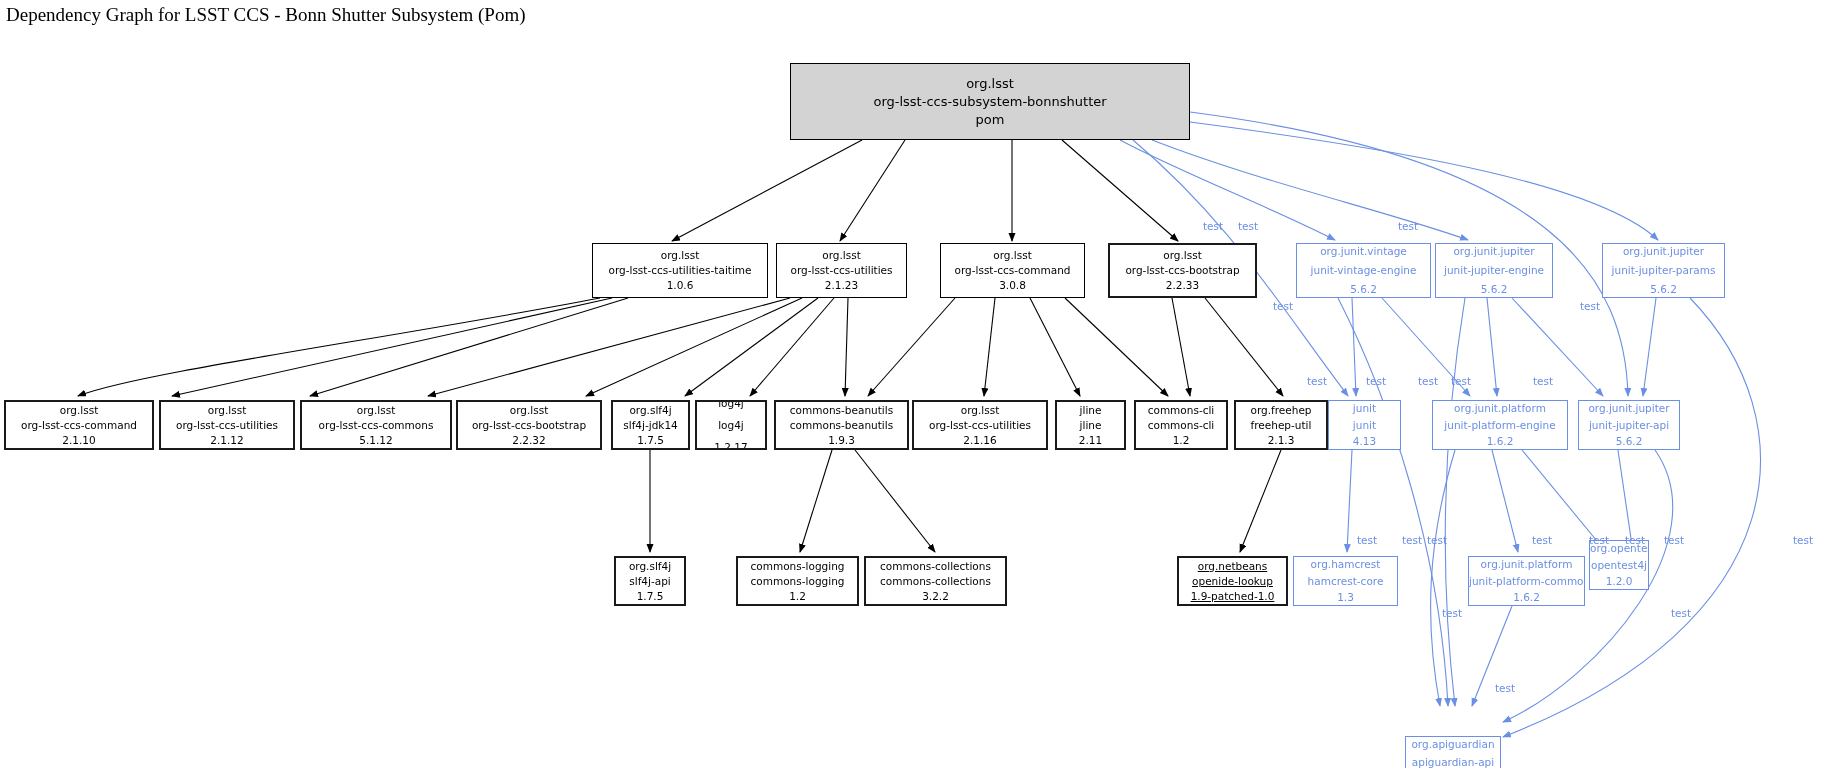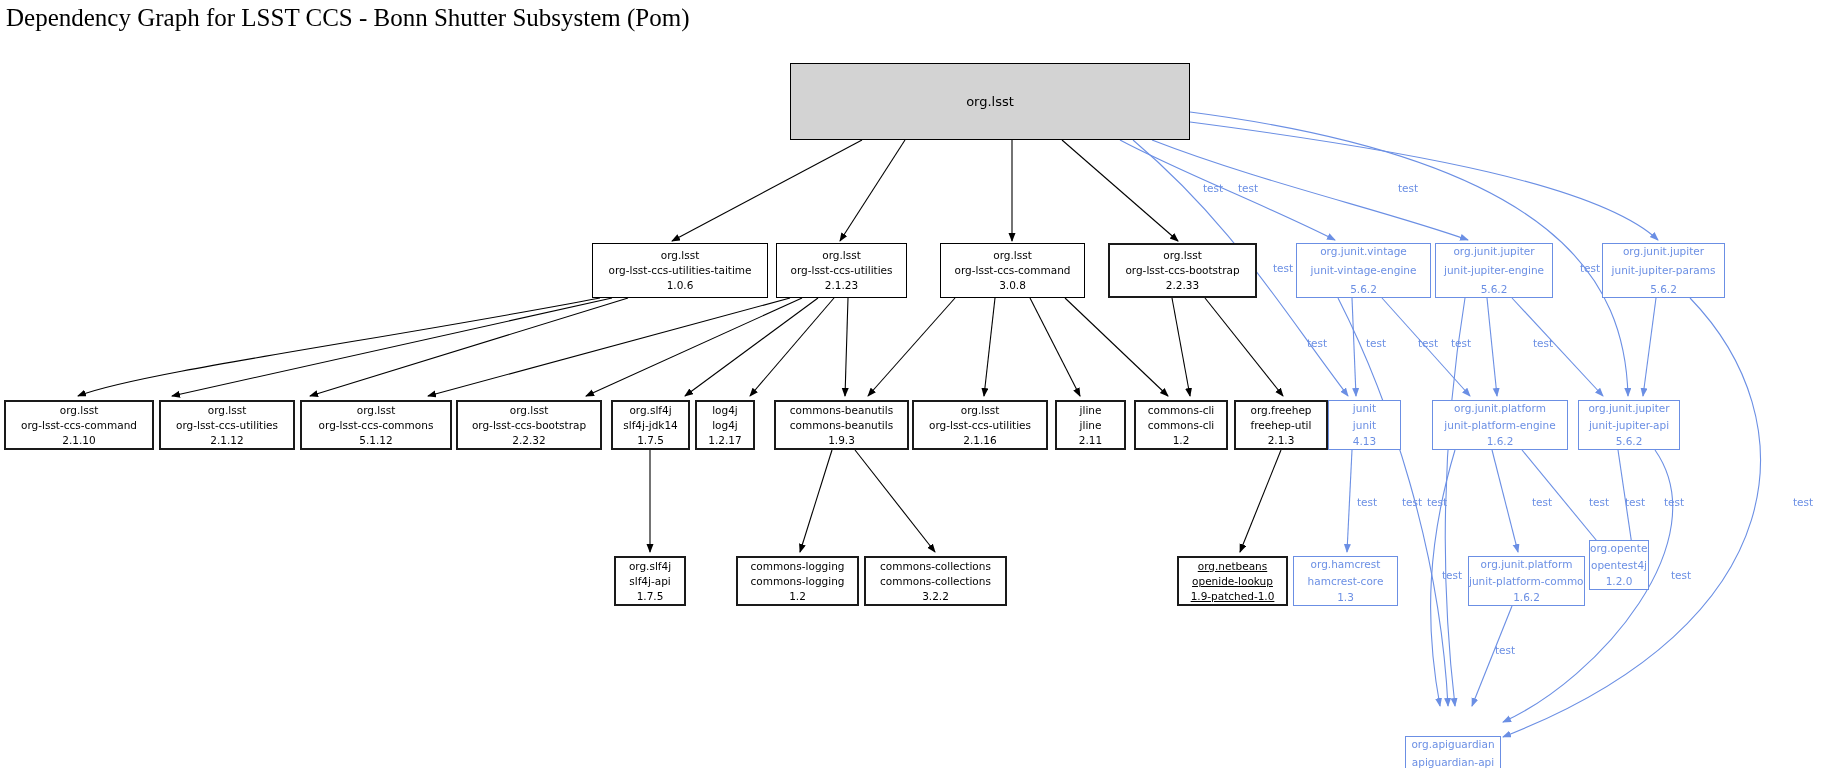--- a/index.html
+++ b/index.html
@@ -1,30 +1,30 @@
 <!DOCTYPE html>
 <html><head>
 <meta charset="utf-8">
 <style>
   html,body{margin:0;padding:0;background:#ffffff;}
   #stage{position:relative;width:1821px;height:768px;background:#ffffff;overflow:hidden;
          font-family:"DejaVu Sans", sans-serif;}
   #graph-title{position:absolute;left:6px;top:4px;font-family:"Liberation Serif", serif;
-         font-size:25px;color:#000;white-space:nowrap;}
+         font-size:19px;color:#000;white-space:nowrap;}
   #edges{position:absolute;left:0;top:0;}
   .node{position:absolute;display:flex;flex-direction:column;justify-content:center;
         text-align:center;font-size:10.5px;line-height:15px;box-sizing:border-box;
         background:#ffffff;white-space:nowrap;overflow:hidden;}
   .node span{display:block;}
   .node.root{background:#d3d3d3;border:1px solid #000;color:#000;font-size:13px;line-height:18px;}
   .node.dep{border:1px solid #000;color:#000;}
   .node.dep2{border:2px solid #1a1a1a;color:#000;}
   .node.test{border:1px solid #6b8fe4;color:#6b8fe4;justify-content:space-between;}
   .test-label{position:absolute;transform:translate(-50%,-50%);color:#6b8fe4;
-        font-size:10.5px;line-height:11px;}
+        font-size:10.5px;line-height:11px;margin-top:38px;}
 </style>
 </head>
 <body>
 
 <div id="stage">
   <div id="graph-title">Dependency Graph for LSST CCS - Bonn Shutter Subsystem (Pom)</div>
   <svg id="edges" width="1821" height="768" viewBox="0 0 1821 768">
     <defs>
       <marker id="ah-black" markerWidth="9" markerHeight="8" refX="8" refY="3.5" orient="auto" markerUnits="userSpaceOnUse">
         <path d="M0,0 L9,3.5 L0,7 Z" fill="#000000"></path>
@@ -74,20 +74,22 @@
         <path d="M 1618 450 L 1633 552" fill="none" stroke="#6b8fe4" stroke-width="1.1" marker-end="url(#ah-blue)"></path>
         <path d="M 1655 450 C 1718 540, 1600 678, 1503 722" fill="none" stroke="#6b8fe4" stroke-width="1.1" marker-end="url(#ah-blue)"></path>
         <path d="M 1690 298 C 1808 420, 1798 622, 1503 737" fill="none" stroke="#6b8fe4" stroke-width="1.1" marker-end="url(#ah-blue)"></path>
         <path d="M 1512 606 L 1472 706" fill="none" stroke="#6b8fe4" stroke-width="1.1" marker-end="url(#ah-blue)"></path>
         <path d="M 1455 450 C 1428 540, 1424 620, 1440 706" fill="none" stroke="#6b8fe4" stroke-width="1.1" marker-end="url(#ah-blue)"></path>
       </g>
   </svg>
   <div id="nodes">
       <div class="node root" style="left: 790px; top: 63px; width: 400px; height: 77px;">
         <span>org.lsst</span>
+        <span>org-lsst-ccs-subsystem-bonnshutter</span>
+        <span>pom</span>
       </div>
       <div class="node dep" style="left: 592px; top: 243px; width: 176px; height: 55px;">
         <span>org.lsst</span>
         <span>org-lsst-ccs-utilities-taitime</span>
         <span>1.0.6</span>
       </div>
       <div class="node dep" style="left: 776px; top: 243px; width: 131px; height: 55px;">
         <span>org.lsst</span>
         <span>org-lsst-ccs-utilities</span>
         <span>2.1.23</span>
@@ -135,21 +137,21 @@
       <div class="node dep2" style="left: 456px; top: 400px; width: 146px; height: 50px;">
         <span>org.lsst</span>
         <span>org-lsst-ccs-bootstrap</span>
         <span>2.2.32</span>
       </div>
       <div class="node dep2" style="left: 611px; top: 400px; width: 79px; height: 50px;">
         <span>org.slf4j</span>
         <span>slf4j-jdk14</span>
         <span>1.7.5</span>
       </div>
-      <div class="node dep2" style="left: 695px; top: 400px; width: 60px; height: 50px;">
+      <div class="node dep2" style="left: 695px; top: 400px; width: 72px; height: 50px; gap: 7px;">
         <span>log4j</span>
         <span>log4j</span>
         <span>1.2.17</span>
       </div>
       <div class="node dep2" style="left: 774px; top: 400px; width: 135px; height: 50px;">
         <span>commons-beanutils</span>
         <span>commons-beanutils</span>
         <span>1.9.3</span>
       </div>
       <div class="node dep2" style="left: 912px; top: 400px; width: 136px; height: 50px;">

